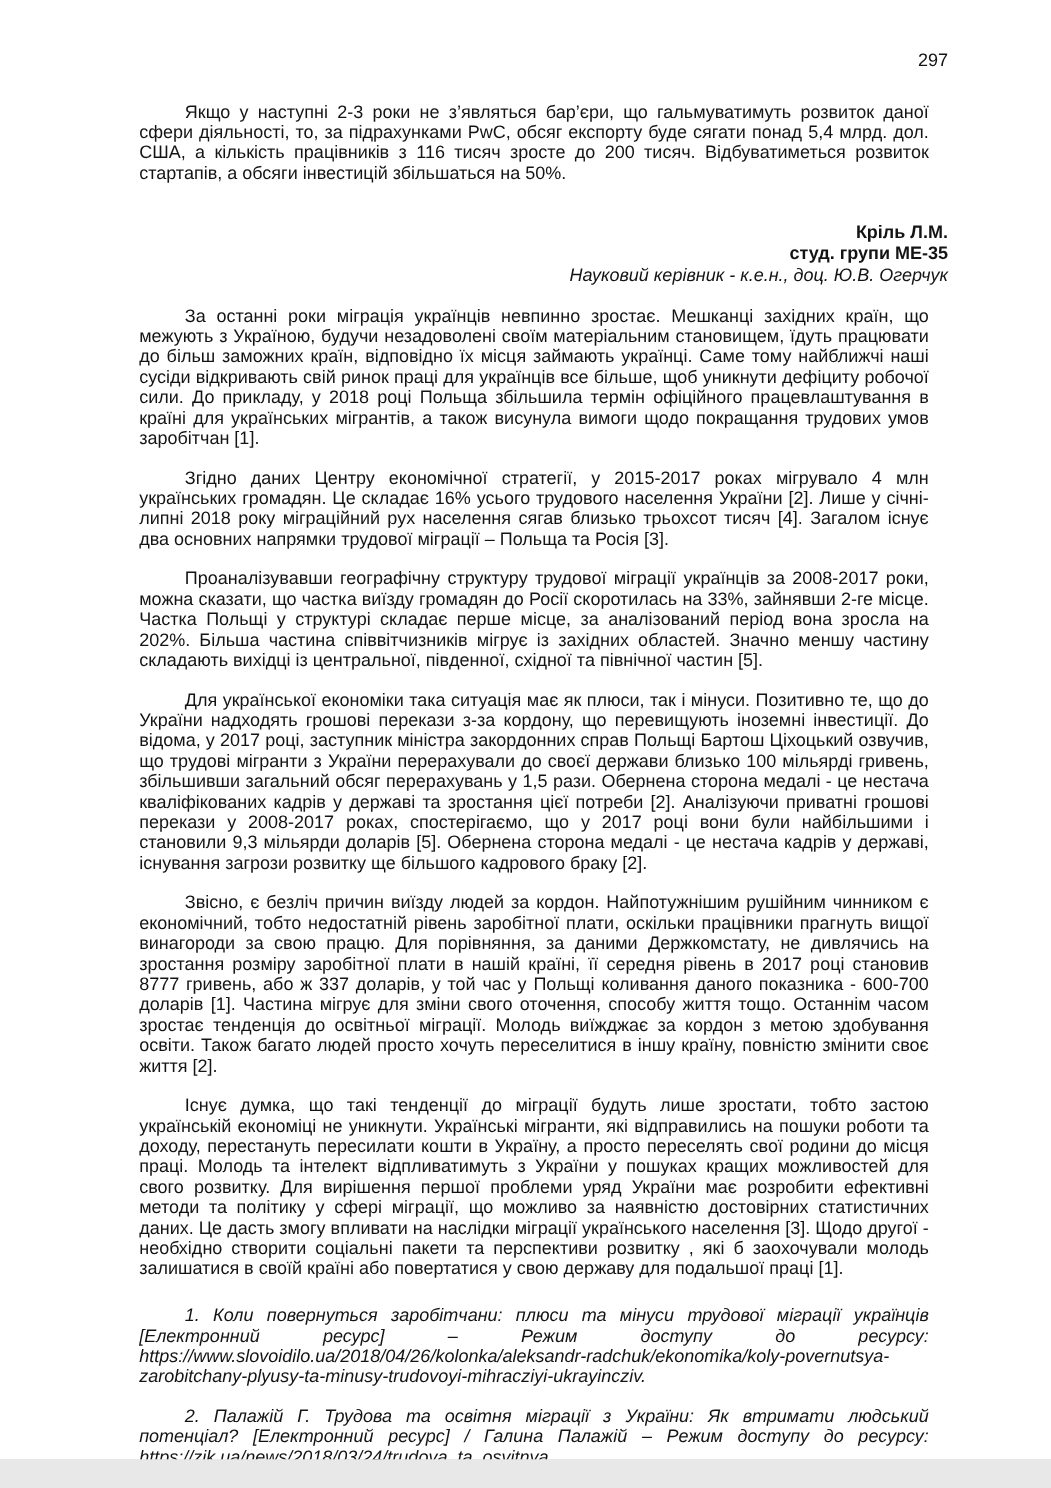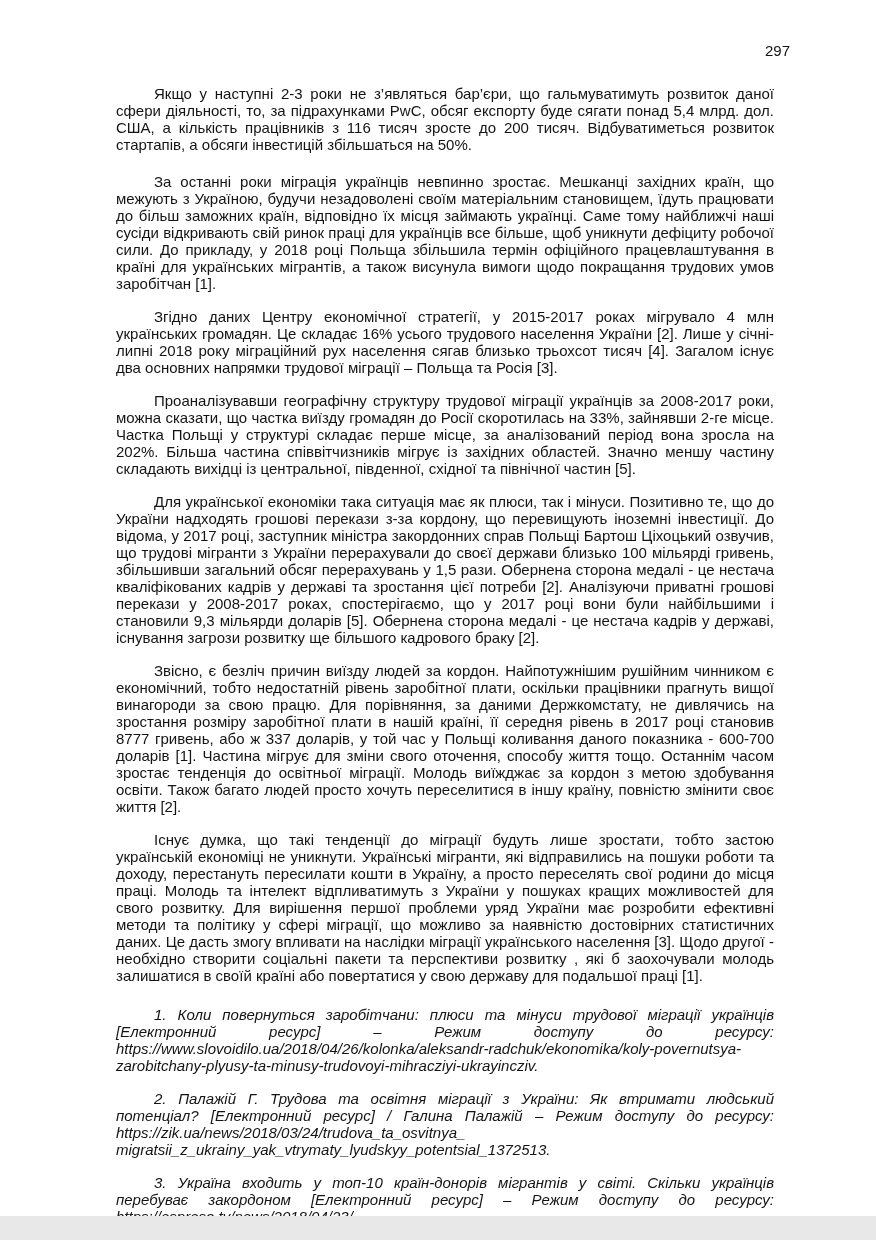--- a/index.html
+++ b/index.html
@@ -59,20 +59,25 @@
 <div class="page">
   <div class="content">
 
     <div class="page-number">297</div>
 
     <p class="body-par">Якщо у наступні 2-3 роки не з’являться бар’єри, що гальмуватимуть розвиток даної сфери діяльності, то, за підрахунками PwC, обсяг експорту буде сягати понад 5,4 млрд. дол. США, а кількість працівників з 116 тисяч зросте до 200 тисяч. Відбуватиметься розвиток стартапів, а обсяги інвестицій збільшаться на 50%.</p>
 
     <div class="refs">
     </div>
 
+    <div class="author-block">
+      <p class="author-name">Кріль Л.М.</p>
+      <p class="author-group">студ. групи МЕ-35</p>
+      <p class="author-advisor">Науковий керівник -  к.е.н., доц. Ю.В. Огерчук</p>
+    </div>
 
 
     <div class="body-text">
       <p class="body-par">За останні роки міграція українців невпинно зростає. Мешканці західних країн, що межують з  Україною, будучи незадоволені своїм матеріальним становищем, їдуть працювати до більш заможних країн, відповідно їх місця займають українці. Саме тому найближчі наші сусіди відкривають свій ринок праці для українців все більше, щоб уникнути дефіциту робочої сили. До прикладу, у 2018 році Польща збільшила термін офіційного працевлаштування в країні для українських мігрантів, а також висунула вимоги щодо покращання трудових умов заробітчан [1].</p>
       <p class="body-par">Згідно даних Центру економічної стратегії, у 2015-2017 роках мігрувало 4 млн українських громадян. Це складає 16% усього трудового населення України [2]. Лише у січні-липні 2018 року міграційний рух населення сягав близько трьохсот тисяч [4]. Загалом існує два основних напрямки трудової міграції – Польща та Росія [3].</p>
       <p class="body-par">Проаналізувавши географічну структуру трудової міграції українців за 2008-2017 роки, можна сказати, що частка виїзду громадян до Росії скоротилась на 33%, зайнявши 2-ге місце. Частка Польщі у структурі складає  перше місце, за аналізований період вона зросла на 202%. Більша частина співвітчизників мігрує із західних областей. Значно меншу частину складають вихідці із центральної, південної, східної та північної частин [5].</p>
       <p class="body-par">Для української економіки така ситуація має як плюси, так і мінуси. Позитивно те, що до України надходять грошові перекази з-за кордону, що перевищують іноземні інвестиції. До відома, у 2017 році, заступник міністра закордонних справ Польщі Бартош Ціхоцький озвучив, що трудові мігранти з України перерахували до своєї держави близько 100 мільярді гривень, збільшивши загальний обсяг перерахувань у 1,5 рази. Обернена сторона медалі  - це нестача кваліфікованих  кадрів у державі та зростання цієї потреби [2]. Аналізуючи приватні грошові перекази у 2008-2017 роках, спостерігаємо, що у 2017 році вони були найбільшими і становили 9,3 мільярди доларів [5]. Обернена сторона медалі  - це нестача кадрів у державі, існування загрози розвитку ще більшого кадрового браку [2].</p>
       <p class="body-par">Звісно, є безліч причин виїзду людей за кордон. Найпотужнішим рушійним чинником є економічний, тобто недостатній рівень заробітної плати, оскільки працівники прагнуть вищої винагороди за свою працю. Для порівняння, за даними Держкомстату, не дивлячись на зростання розміру заробітної плати в нашій країні, її середня рівень  в 2017 році становив 8777 гривень, або ж 337 доларів, у той час у Польщі коливання даного показника -  600-700 доларів [1]. Частина мігрує для зміни свого оточення, способу життя тощо. Останнім часом зростає тенденція до освітньої міграції. Молодь виїжджає за кордон з метою здобування освіти. Також багато людей просто хочуть переселитися в іншу країну, повністю змінити своє життя [2].</p>
       <p class="body-par">Існує думка, що такі тенденції до міграції будуть лише зростати, тобто застою українській економіці не уникнути. Українські мігранти, які відправились на пошуки роботи та доходу, перестануть пересилати кошти в Україну, а просто переселять свої родини до місця праці. Молодь та інтелект відпливатимуть з України у пошуках кращих можливостей для свого розвитку. Для вирішення першої проблеми уряд України має розробити ефективні методи та політику у сфері міграції, що можливо за наявністю достовірних статистичних даних. Це дасть змогу впливати на наслідки міграції українського населення [3]. Щодо другої -  необхідно створити соціальні пакети та перспективи розвитку , які б заохочували молодь залишатися в своїй країні або повертатися у свою державу для подальшої праці [1].</p>
     </div>

